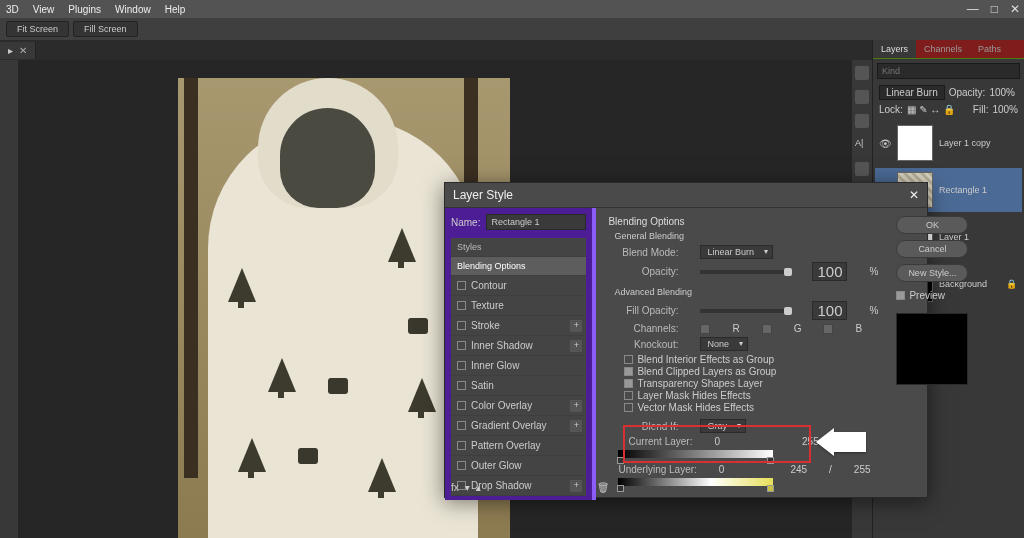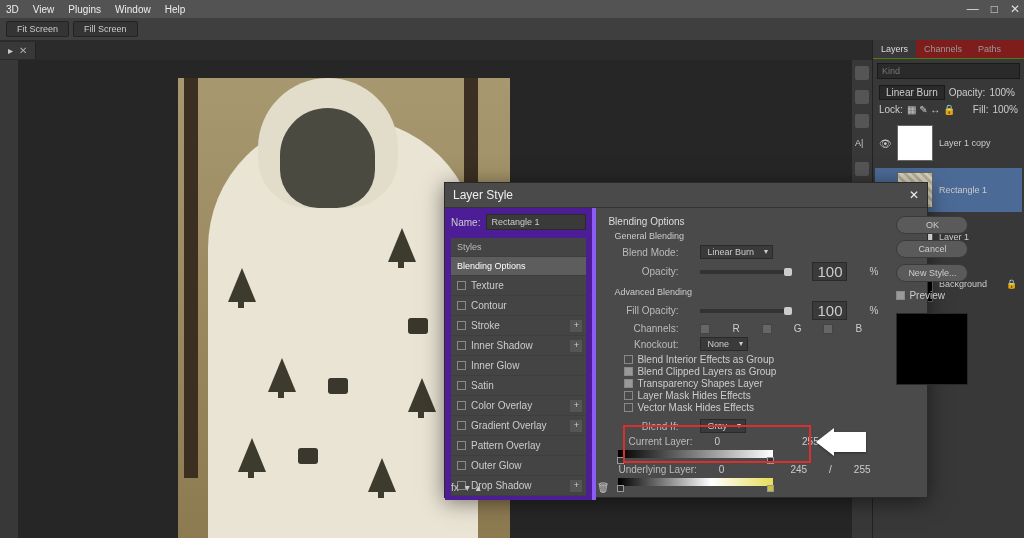--- a/index.html
+++ b/index.html
@@ -197,25 +197,25 @@
     <div class="dleft">
       <div class="namerow">
         <span>Name:</span>
         <input value="Rectangle 1" style="">
       </div>
       <div class="stylelist">
         <div class="srow">Styles</div>
         <div class="srow sel">Blending Options</div>
         <div class="srow">
             <span class="cb"></span>
+            <span>Contour</span>
+          </div>
+        <div class="srow">
+            <span class="cb"></span>
             <span>Texture</span>
-          </div>
-        <div class="srow">
-            <span class="cb"></span>
-            <span>Contour</span>
           </div>
         <div class="srow">
             <span class="cb"></span>
             <span>Stroke</span>
             <span class="plus">+</span>
           </div>
         <div class="srow">
             <span class="cb"></span>
             <span>Inner Shadow</span>
             <span class="plus">+</span>

